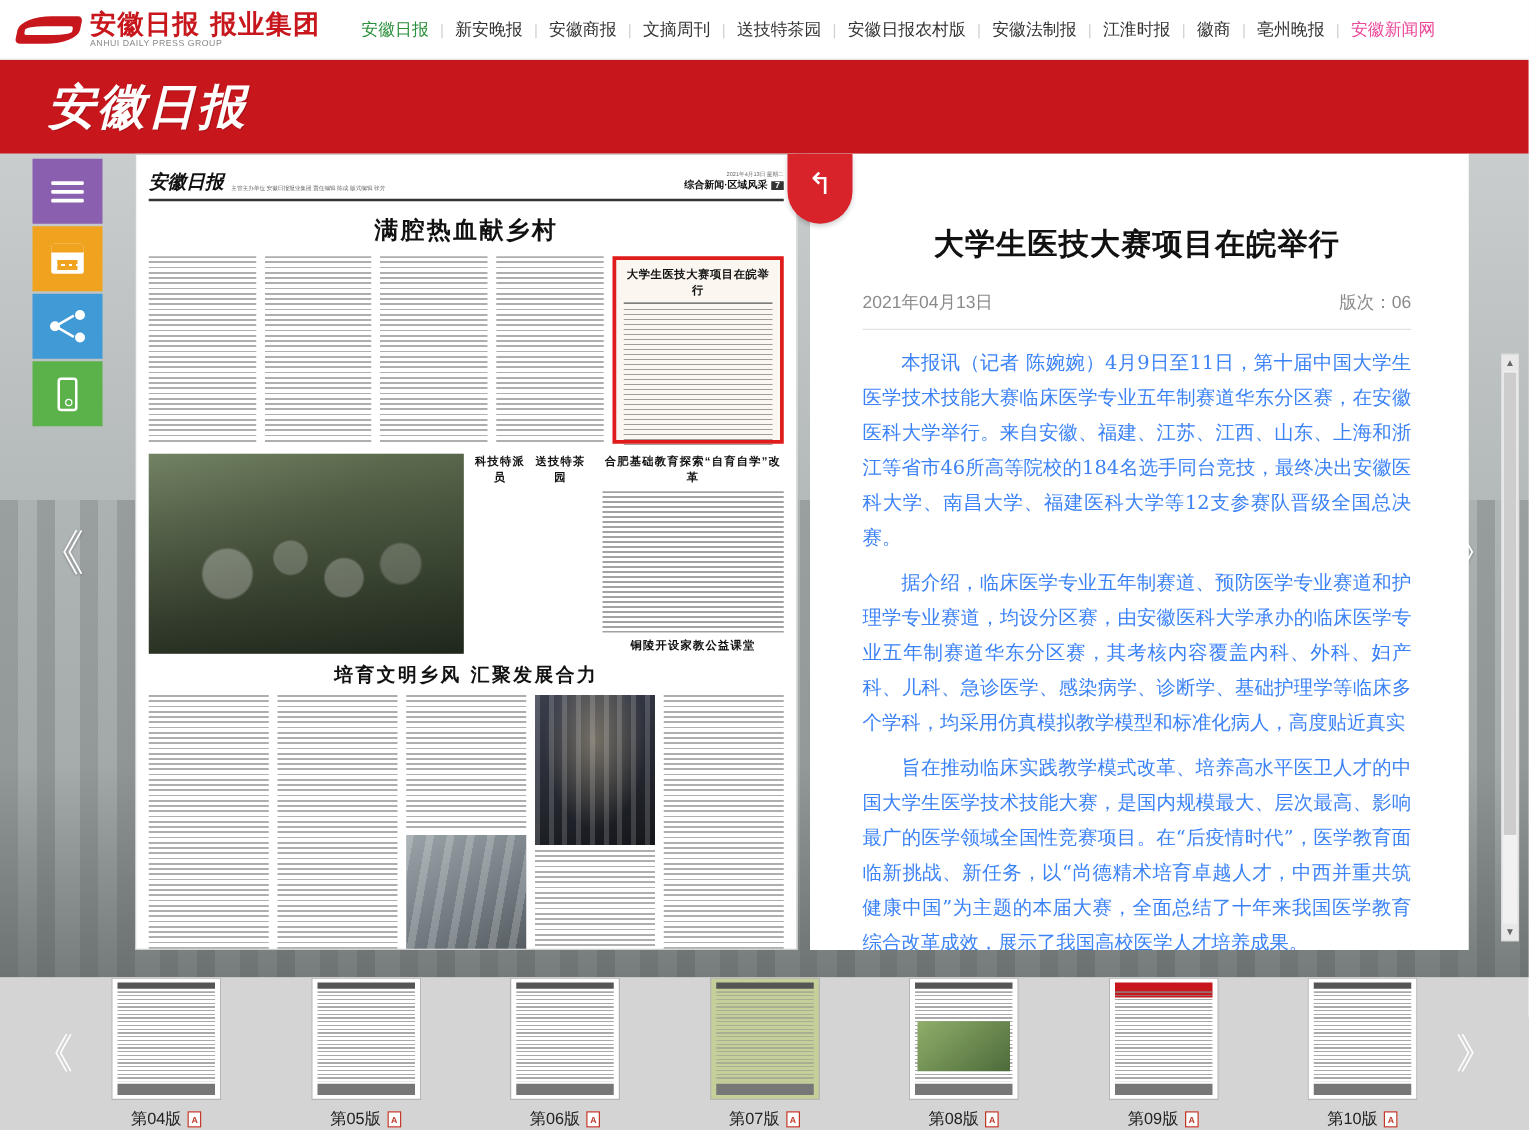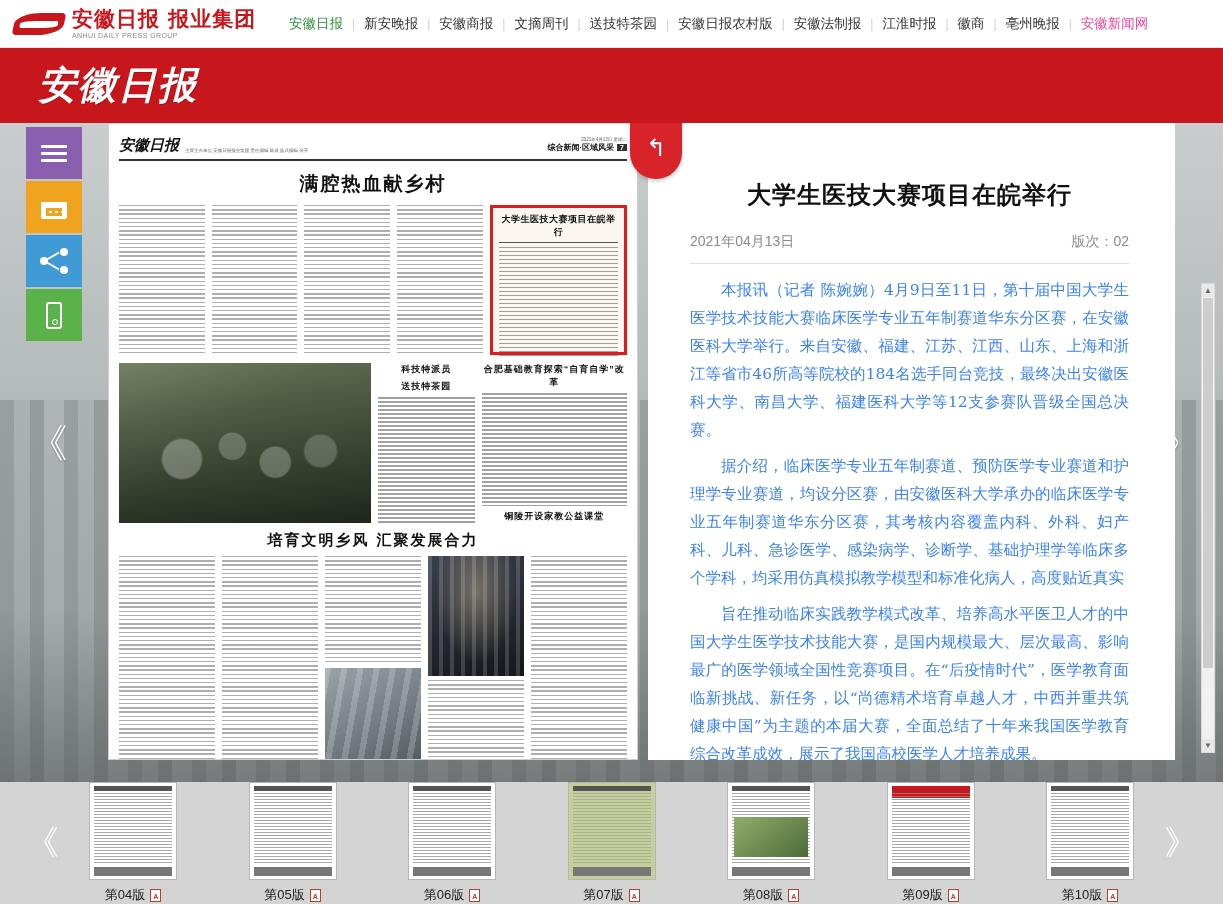--- a/index.html
+++ b/index.html
@@ -647,21 +647,21 @@
       <div class="np-col" style="flex:1.6">
         <div class="np-box-hl">
           <div class="t">大学生医技大赛项目在皖举行</div>
           <div class="b"></div>
         </div>
       </div>
     </div>
 
     <div style="display:flex;gap:7px;margin-top:8px;height:160px;">
       <div class="np-photo" style="flex:2.6"></div>
-      <div style="flex:1;display:flex;flex-direction:column;gap:4px;">
+      <div style="flex:1;display:flex;flex-direction:row;gap:4px;">
         <div class="np-sub">科技特派员</div>
         <div class="np-sub">送技特茶园</div>
         <div class="np-lines dense" style="flex:1"></div>
       </div>
       <div style="flex:1.5;display:flex;flex-direction:column;gap:4px;">
         <div class="np-sub">合肥基础教育探索“自育自学”改革</div>
         <div class="np-lines dense" style="flex:1"></div>
         <div class="np-sub">铜陵开设家教公益课堂</div>
       </div>
     </div>
@@ -690,21 +690,21 @@
   </div>
 
   <div class="ribbon">
     <span class="curve">↰</span>
   </div>
 
   <div class="article">
     <div class="art-title">大学生医技大赛项目在皖举行</div>
     <div class="art-meta">
       <span>2021年04月13日</span>
-      <span>版次：02</span>
+      <span>版次：06</span>
     </div>
     <div class="art-body">
       <p>本报讯（记者 陈婉婉）4月9日至11日，第十届中国大学生医学技术技能大赛临床医学专业五年制赛道华东分区赛，在安徽医科大学举行。来自安徽、福建、江苏、江西、山东、上海和浙江等省市46所高等院校的184名选手同台竞技，最终决出安徽医科大学、南昌大学、福建医科大学等12支参赛队晋级全国总决赛。</p>
       <p>据介绍，临床医学专业五年制赛道、预防医学专业赛道和护理学专业赛道，均设分区赛，由安徽医科大学承办的临床医学专业五年制赛道华东分区赛，其考核内容覆盖内科、外科、妇产科、儿科、急诊医学、感染病学、诊断学、基础护理学等临床多个学科，均采用仿真模拟教学模型和标准化病人，高度贴近真实</p>
       <p>旨在推动临床实践教学模式改革、培养高水平医卫人才的中国大学生医学技术技能大赛，是国内规模最大、层次最高、影响最广的医学领域全国性竞赛项目。在“后疫情时代”，医学教育面临新挑战、新任务，以“尚德精术培育卓越人才，中西并重共筑健康中国”为主题的本届大赛，全面总结了十年来我国医学教育综合改革成效，展示了我国高校医学人才培养成果。</p>
     </div>
   </div>
 
   <div class="scroll">
     <div class="up">▲</div>

